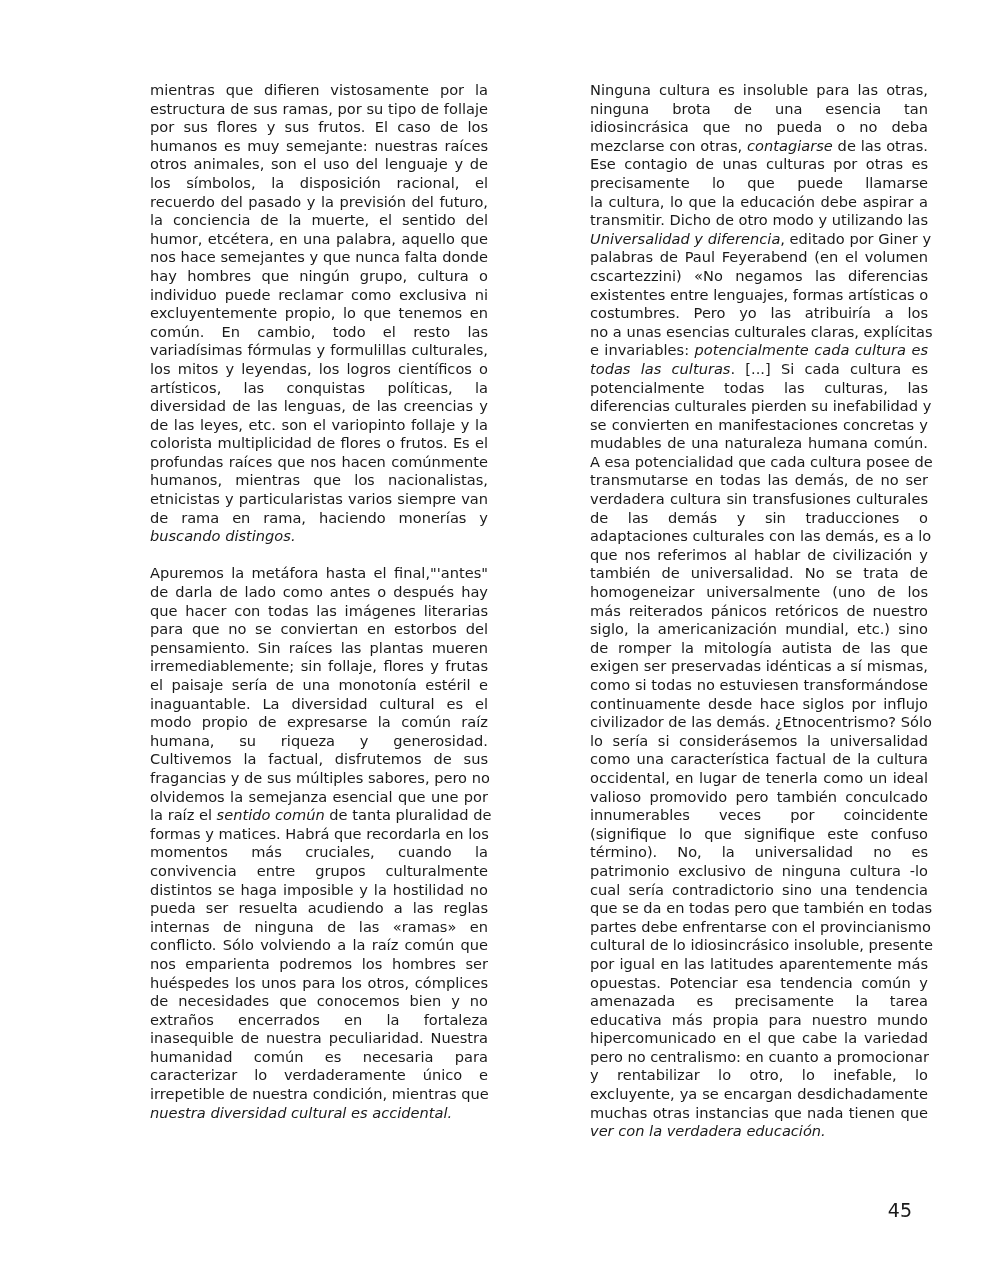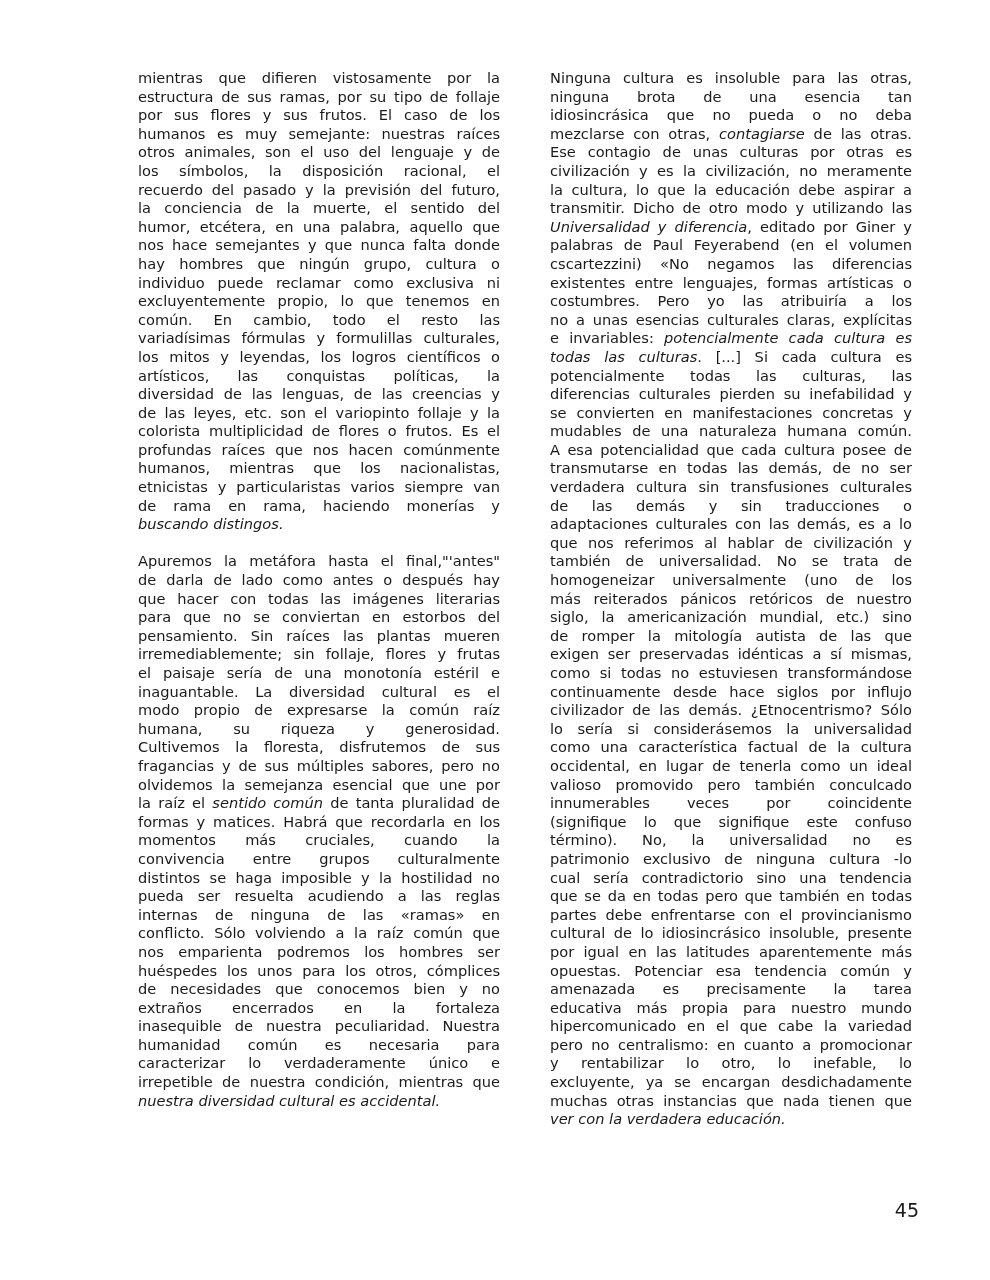--- a/index.html
+++ b/index.html
@@ -19,39 +19,39 @@
       position: absolute;
       top: 69px;
       width: 362px;
       font-size: 14.6px;
       line-height: 18.6px;
       text-align: justify;
       hyphens: none;
       letter-spacing: 0px;
     }
     .col-left { left: 138px; }
-    .col-right { left: 550px; }
-    .para { margin: 0; }
+    .col-right { left: 578px; }
+    .para { margin: 12px; }
     .para + .para { margin-top: 18.6px; }
     .line {
       display: block;
       text-align: justify;
       text-align-last: justify;
       white-space: nowrap;
       height: 18.6px;
       overflow: visible;
     }
     .line.last {
       text-align-last: left;
       font-style: italic;
     }
     em { font-style: italic; }
     .page-number {
       position: absolute;
-      right: 71px;
+      right: 78px;
       top: 1199px;
       font-size: 19px;
       color: #1a1a1a;
       font-family: "DejaVu Sans", sans-serif;
     }
   </style>
 </head>
 <body>
 
 <div class="column col-left">
@@ -86,21 +86,21 @@
       <span class="line"><span>Apuremos la metáfora hasta el final,"'antes"</span></span>
       <span class="line"><span>de darla de lado como antes o después hay</span></span>
       <span class="line"><span>que hacer con todas las imágenes literarias</span></span>
       <span class="line"><span>para que no se conviertan en estorbos del</span></span>
       <span class="line"><span>pensamiento. Sin raíces las plantas mueren</span></span>
       <span class="line"><span>irremediablemente; sin follaje, flores y frutas</span></span>
       <span class="line"><span>el paisaje sería de una monotonía estéril e</span></span>
       <span class="line"><span>inaguantable. La diversidad cultural es el</span></span>
       <span class="line"><span>modo propio de expresarse la común raíz</span></span>
       <span class="line"><span>humana, su riqueza y generosidad.</span></span>
-      <span class="line"><span>Cultivemos la floresta, disfrutemos de sus</span></span>
+      <span class="line"><span>Cultivemos la factual, disfrutemos de sus</span></span>
       <span class="line"><span>fragancias y de sus múltiples sabores, pero no</span></span>
       <span class="line"><span>olvidemos la semejanza esencial que une por</span></span>
       <span class="line"><span>la raíz el </span><em>sentido común</em><span> de tanta pluralidad de</span></span>
       <span class="line"><span>formas y matices. Habrá que recordarla en los</span></span>
       <span class="line"><span>momentos más cruciales, cuando la</span></span>
       <span class="line"><span>convivencia entre grupos culturalmente</span></span>
       <span class="line"><span>distintos se haga imposible y la hostilidad no</span></span>
       <span class="line"><span>pueda ser resuelta acudiendo a las reglas</span></span>
       <span class="line"><span>internas de ninguna de las «ramas» en</span></span>
       <span class="line"><span>conflicto. Sólo volviendo a la raíz común que</span></span>
@@ -116,21 +116,21 @@
     </p>
 </div>
 
 <div class="column col-right">
   <p class="para">
       <span class="line"><span>Ninguna cultura es insoluble para las otras,</span></span>
       <span class="line"><span>ninguna brota de una esencia tan</span></span>
       <span class="line"><span>idiosincrásica que no pueda o no deba</span></span>
       <span class="line"><span>mezclarse con otras, </span><em>contagiarse</em><span> de las otras.</span></span>
       <span class="line"><span>Ese contagio de unas culturas por otras es</span></span>
-      <span class="line"><span>civilización y es la civilización, no meramente</span></span>
+      <span class="line"><span>precisamente lo que puede llamarse</span></span>
       <span class="line"><span>la cultura, lo que la educación debe aspirar a</span></span>
       <span class="line"><span>transmitir. Dicho de otro modo y utilizando las</span></span>
       <span class="line"><em>Universalidad y diferencia</em><span>, editado por Giner y</span></span>
       <span class="line"><span>palabras de Paul Feyerabend (en el volumen</span></span>
       <span class="line"><span>cscartezzini) «No negamos las diferencias</span></span>
       <span class="line"><span>existentes entre lenguajes, formas artísticas o</span></span>
       <span class="line"><span>costumbres. Pero yo las atribuiría a los</span></span>
       <span class="line"><span>no a unas esencias culturales claras, explícitas</span></span>
       <span class="line"><span>e invariables: </span><em>potencialmente cada cultura es</em></span>
       <span class="line"><em>todas las culturas</em><span>. [...] Si cada cultura es</span></span>

